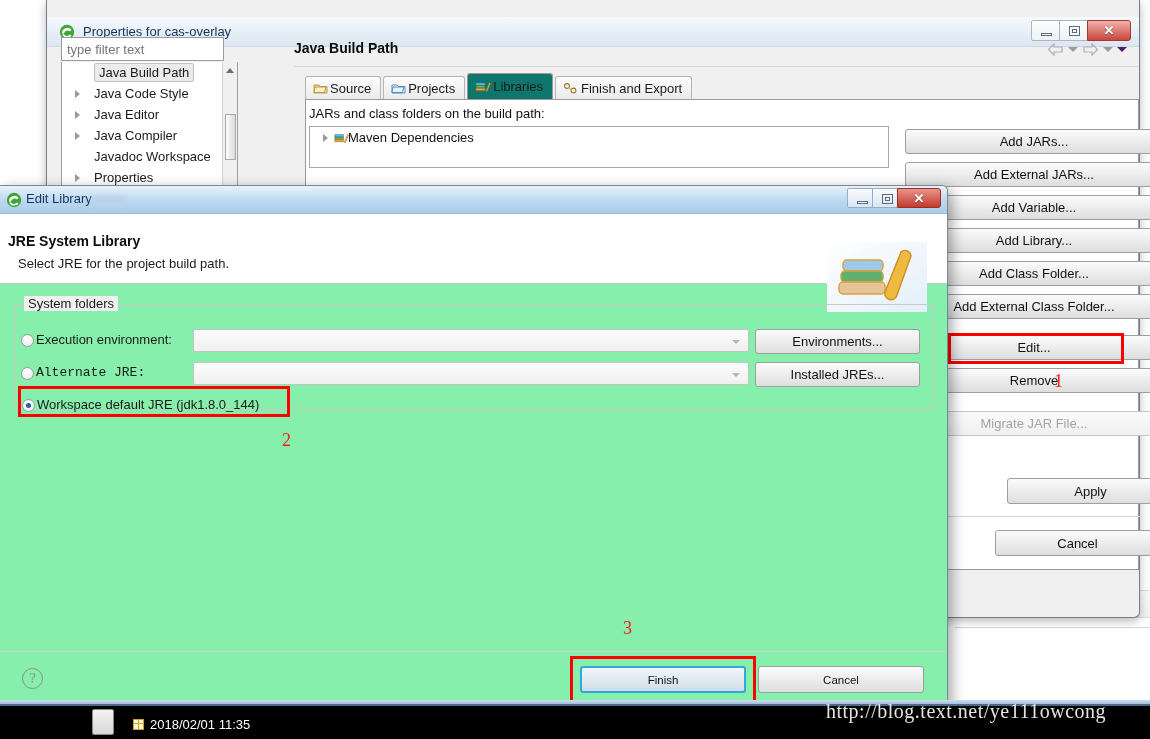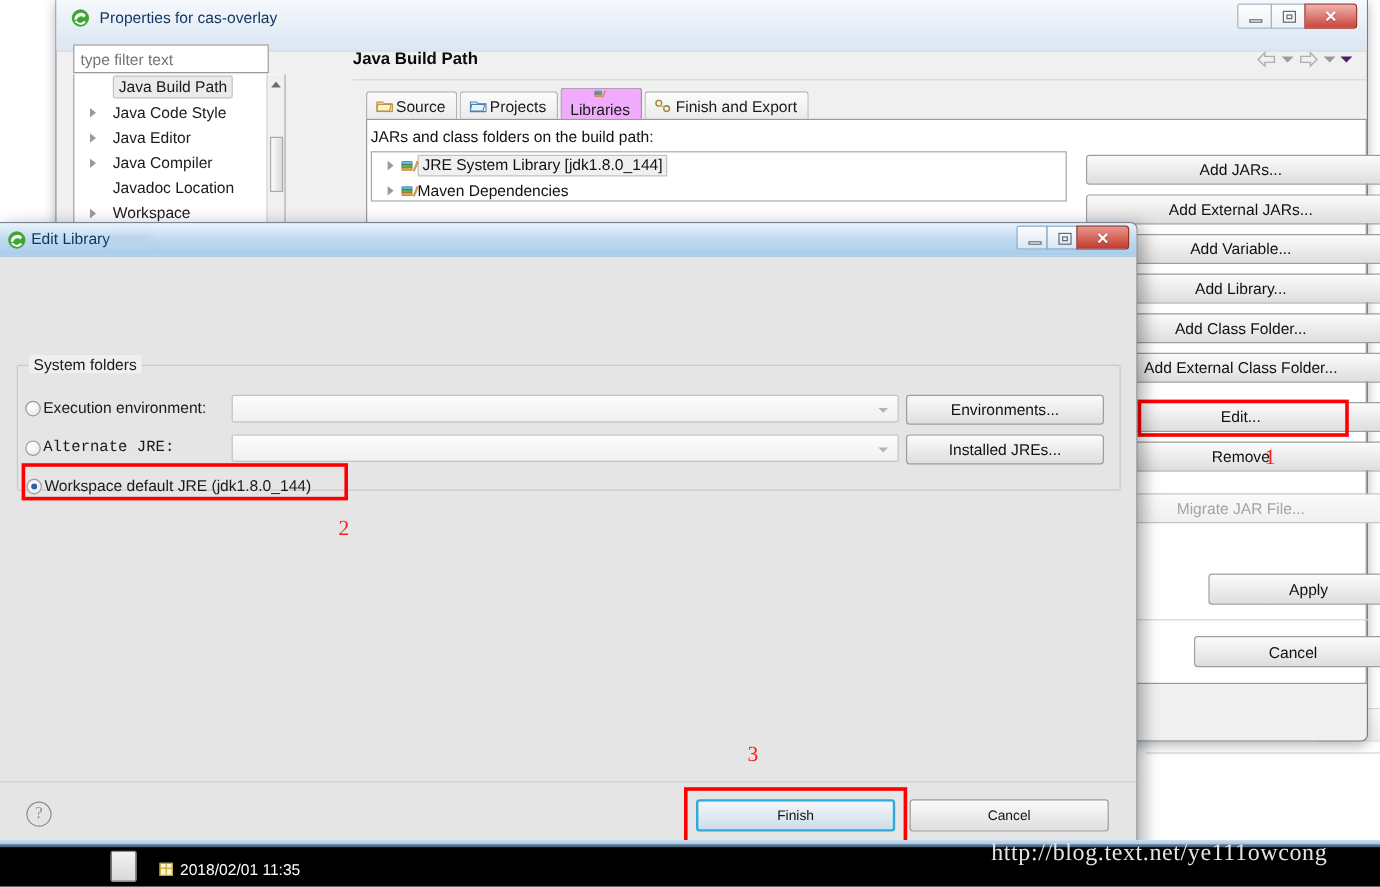--- a/index.html
+++ b/index.html
@@ -87,21 +87,21 @@
   
   .prop-window {
     position: absolute; left: 46px; top: 0; width: 1094px; height: 618px;
     background: #f0f0f0;
     border: 1px solid #6f7d8c;
     border-top: none;
     border-radius: 0 0 6px 6px;
     box-shadow: 0 3px 10px rgba(0,0,0,0.28);
   }
   .prop-titlebar {
-    position: absolute; left: 0; top: 0; width: 100%; height: 43px;
+    position: absolute; left: 0; top: 17px; width: 100%; height: 30px;
     background: linear-gradient(#f6f9fc, #e4edf6 60%, #dbe7f3);
     border-bottom: 1px solid #cfd9e3;
   }
   .prop-title-icon {
     position: absolute; left: 12px; top: 7px; width: 16px; height: 16px;
   }
   .prop-title-text {
     position: absolute; left: 36px; top: 7px;
     font-size: 13px; color: #13345e; white-space: nowrap;
   }
@@ -213,23 +213,22 @@
   .tab {
     height: 23px; padding: 0 9px 0 7px;
     background: linear-gradient(#fcfcfc, #ebebeb);
     border: 1px solid #b4b4b4; border-bottom: none;
     border-radius: 3px 3px 0 0;
     display: flex; align-items: center; gap: 2px;
     font-size: 13px; color: #1a1a1a; white-space: nowrap;
     margin-right: 2px;
   }
   .tab.active {
-    height: 26px; background: #f0abfc;
+    height: 26px; background: #0f766e;
     border-color: #9a9a9a;
-    flex-direction: column;
   }
   .tabs-underline {
     position: absolute; left: 258px; top: 99px; width: 834px; height: 1px;
     background: #9a9a9a;
   }
   .tab-panel {
     position: absolute; left: 258px; top: 100px; width: 834px; height: 470px;
     background: #ffffff; border: 1px solid #9a9a9a; border-top: none;
   }
   .jars-label {
@@ -288,21 +287,21 @@
     position: absolute; border: 3px solid #ff0000; pointer-events: none;
   }
   .red-num {
     position: absolute; color: #ff1a1a; font-size: 18px;
     font-family: "Liberation Serif", serif;
   }
 
   
   .edit-dialog {
     position: absolute; left: 0; top: 185px; width: 948px; height: 530px;
-    background: #e5e5e5;
+    background: #86efac;
     border: 1px solid #7b8793;
     border-left: none;
     border-radius: 0 6px 6px 0;
     box-shadow: 4px 4px 14px rgba(0,0,0,0.35);
   }
   .ed-titlebar {
     position: absolute; left: 0; top: 0; width: 100%; height: 28px;
     background: linear-gradient(#e8f2fb, #bcd8f0 55%, #a9cdea);
     border-bottom: 1px solid #9fbdd8;
     border-radius: 0 5px 0 0;
@@ -463,25 +462,25 @@
       </div>
       <div class="tree-item">
         <span class="tree-arrow"></span>
         <span class="tree-label">Java Editor</span>
       </div>
       <div class="tree-item">
         <span class="tree-arrow"></span>
         <span class="tree-label">Java Compiler</span>
       </div>
       <div class="tree-item">
-        <span class="tree-label">Javadoc Location</span>
+        <span class="tree-label">Javadoc Workspace</span>
       </div>
       <div class="tree-item">
         <span class="tree-arrow"></span>
-        <span class="tree-label">Workspace</span>
+        <span class="tree-label">Properties</span>
       </div>
       <div class="tree-scroll">
         <div class="tree-scroll-up"></div>
         <div class="tree-scroll-thumb"></div>
       </div>
     </div>
 
     <div class="content-header">Java Build Path</div>
     <div class="content-sep"></div>
 
@@ -529,30 +528,20 @@
         </svg>
         <span>Finish and Export</span>
       </div>
     </div>
     <div class="tabs-underline"></div>
     <div class="tab-panel"></div>
 
     <div class="jars-label">JARs and class folders on the build path:</div>
 
     <div class="jars-list">
-      <div class="jar-row selected">
-        <span class="tree-arrow"></span>
-        <svg class="jar-icon" viewBox="0 0 16 13">
-          <rect x="1" y="3" width="9" height="2.4" fill="#6bb7e8" stroke="#2e6f9e" stroke-width="0.6"></rect>
-          <rect x="1" y="5.6" width="9" height="2.4" fill="#5ab35a" stroke="#2d7a2d" stroke-width="0.6"></rect>
-          <rect x="1" y="8.2" width="9" height="2.4" fill="#e8a24a" stroke="#a76d1f" stroke-width="0.6"></rect>
-          <path d="M11 11 L14.5 2.5 L15.5 3.5 L12 11.5 Z" fill="#f2c14e" stroke="#a76d1f" stroke-width="0.6"></path>
-        </svg>
-        <span class="jar-label">JRE System Library [jdk1.8.0_144]</span>
-      </div>
       <div class="jar-row">
         <span class="tree-arrow"></span>
         <svg class="jar-icon" viewBox="0 0 16 13">
           <rect x="1" y="3" width="9" height="2.4" fill="#6bb7e8" stroke="#2e6f9e" stroke-width="0.6"></rect>
           <rect x="1" y="5.6" width="9" height="2.4" fill="#5ab35a" stroke="#2d7a2d" stroke-width="0.6"></rect>
           <rect x="1" y="8.2" width="9" height="2.4" fill="#e8a24a" stroke="#a76d1f" stroke-width="0.6"></rect>
           <path d="M11 11 L14.5 2.5 L15.5 3.5 L12 11.5 Z" fill="#f2c14e" stroke="#a76d1f" stroke-width="0.6"></path>
         </svg>
         <span class="jar-label">Maven Dependencies</span>
       </div>
@@ -592,20 +581,37 @@
           </div>
         <div class="ed-win-btn">
             <span class="glyph-max"></span>
           </div>
         <div class="ed-win-btn close">
             <span class="glyph-close">✕</span>
           </div>
       </div>
     </div>
 
+    <div class="ed-head">
+      <div class="ed-head-title">JRE System Library</div>
+      <div class="ed-head-sub">Select JRE for the project build path.</div>
+      <svg class="ed-books" viewBox="0 0 100 70">
+        <defs>
+          <linearGradient id="hdrg" x1="0" y1="0" x2="1" y2="1">
+            <stop offset="0" stop-color="#ffffff"></stop>
+              <stop offset="1" stop-color="#e3eef8"></stop>
+          </linearGradient>
+        </defs>
+        <rect x="0" y="0" width="100" height="70" fill="url(#hdrg)"></rect>
+        <rect x="16" y="18" width="40" height="11" rx="4" fill="#9fc9ea" stroke="#d8a23a" stroke-width="1.4"></rect>
+        <rect x="14" y="29" width="42" height="11" rx="4" fill="#62b06f" stroke="#d8a23a" stroke-width="1.4"></rect>
+        <rect x="12" y="40" width="46" height="12" rx="4" fill="#e5c49a" stroke="#d8a23a" stroke-width="1.4"></rect>
+        <path d="M58 50 L74 10 a6 6 0 0 1 10 4 L70 53 a6 6 0 0 1 -12 -3 Z" fill="#f0b93f" stroke="#c98f22" stroke-width="1.4"></path>
+      </svg>
+    </div>
 
     <div class="group-box"></div>
     <div class="group-title">System folders</div>
 
     <div class="radio" style="left:21px; top:148px;"></div>
     <div class="radio-label" style="left:36px; top:146px;">Execution environment:</div>
     <div class="combo" style="left:193px; top:143px; width:556px;">
       <span class="combo-arrow"></span>
     </div>
     <div class="ed-btn" style="left:755px; top:143px;">Environments...</div>

